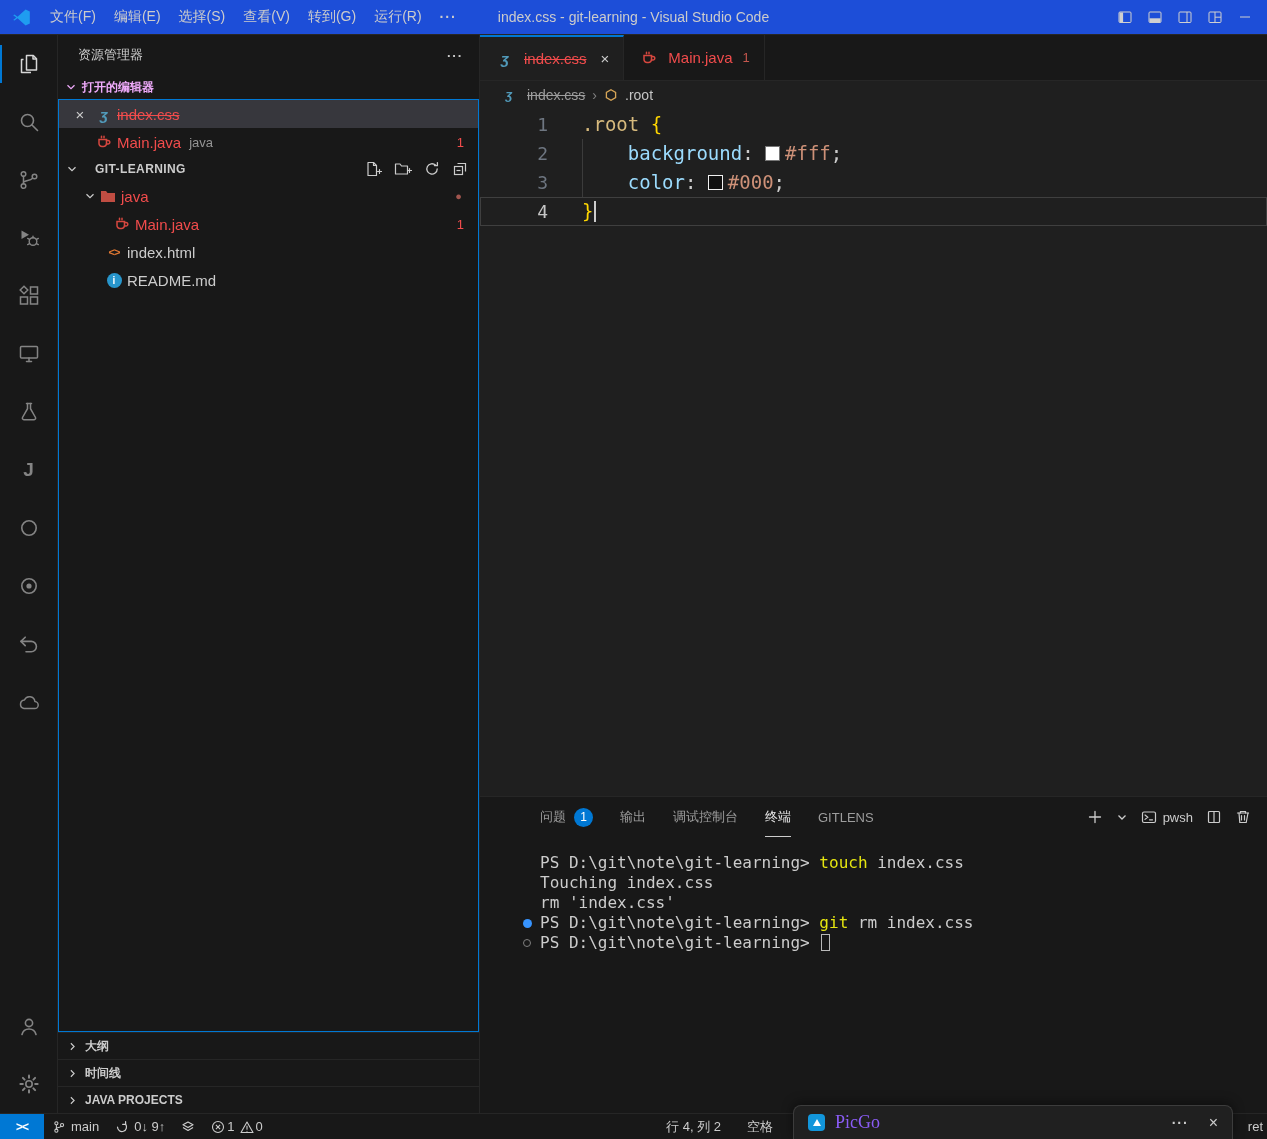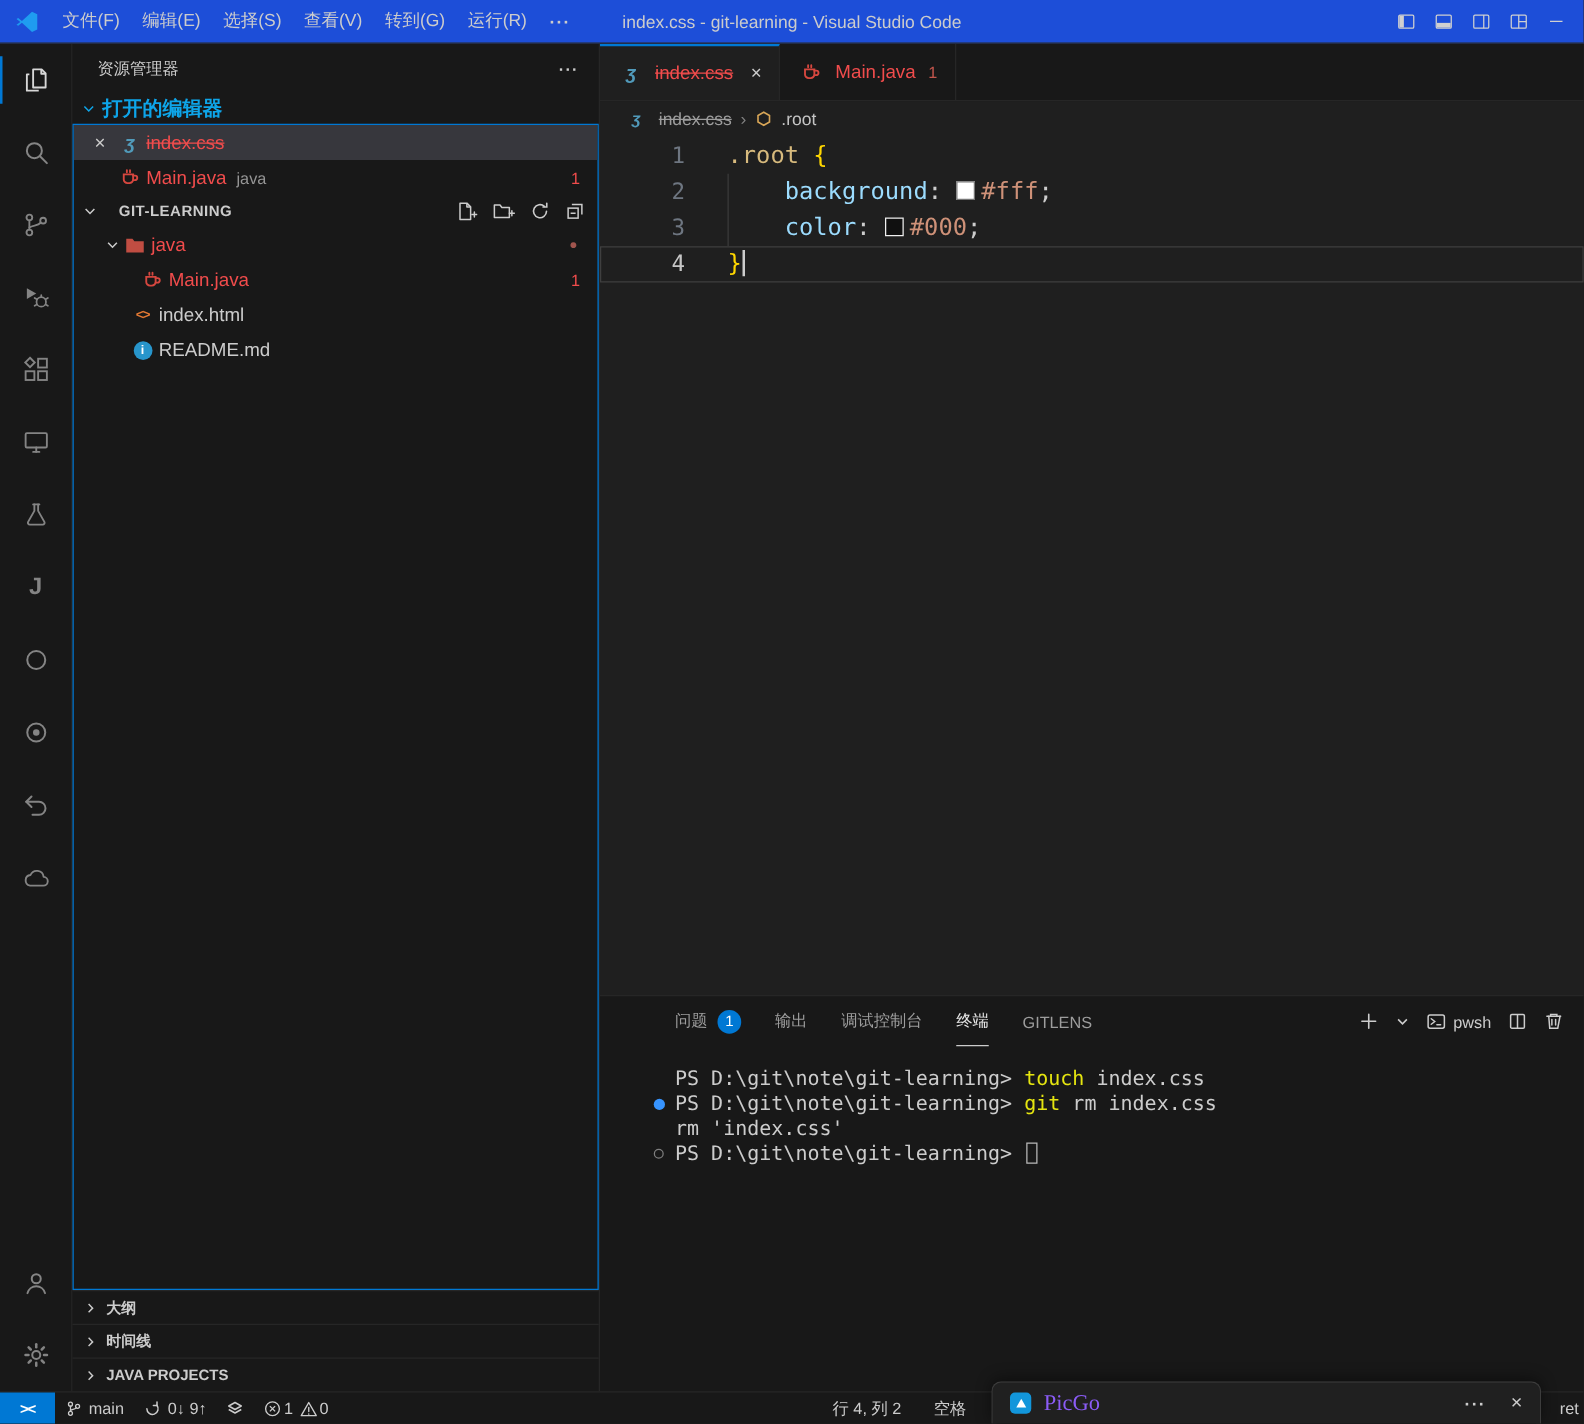--- a/index.html
+++ b/index.html
@@ -32,21 +32,21 @@
   .ab-letter { font-size: 19px; font-weight: 700; }
   .ab-bottom { margin-top: auto; }
 
   
   .sidebar { width: 422px; background: #181818; border-right: 1px solid #262626;
     display: flex; flex-direction: column; }
   .pane-header { height: 40px; flex: none; display: flex; align-items: center; justify-content: space-between;
     padding: 0 16px 0 20px; font-size: 13px; color: #cccccc; }
   .more-dots { font-weight: 700; letter-spacing: 1px; color: #cccccc; }
   .oe-header { height: 24px; flex: none; display: flex; align-items: center; gap: 4px; padding: 0 6px;
-    font-size: 16px; font-weight: 700; color: #0ea5e9; }
+    font-size: 12px; font-weight: 700; color: #f0abfc; }
   .focus-region { flex: 1; border: 1px solid #0078d4; display: flex; flex-direction: column; overflow: hidden; }
 
   .row { height: 28px; flex: none; display: flex; align-items: center; font-size: 15px; color: #cccccc; }
   .oe-row { padding-left: 8px; }
   .oe-row.selected { background: #37373d; }
   .close-slot { width: 26px; text-align: center; font-size: 15px; color: #cccccc; flex: none; }
   .ficon { width: 22px; flex: none; display: flex; align-items: center; justify-content: center; }
   .css-glyph { color: #519aba; font-weight: 700; font-size: 15px; font-style: italic; }
   .html-glyph { color: #e37933; font-weight: 700; font-size: 11px; letter-spacing: -1px; }
   .info-circle { width: 15px; height: 15px; border-radius: 50%; background: #2795cb; color: #fff;
@@ -561,22 +561,23 @@
                 <path d="M5.5 4V2.5h5V4"></path>
                 <path d="M4 4l.8 9.5h6.4L13 4"></path>
                 <path d="M6.5 6.5v4.5M9.5 6.5v4.5"></path>
               </svg>
           </span>
         </div>
       </div>
 
       <div class="terminal">
         <div class="tline"><span>PS D:\git\note\git-learning&gt; </span><span class="t-cmd">touch</span><span> index.css</span></div>
+        <div class="tline"><span>Touching index.css</span></div>
+        <div class="tline"><span>rm 'index.css'</span></div>
         <div class="tline"><span class="deco-dot"></span><span>PS D:\git\note\git-learning&gt; </span><span class="t-cmd">git</span><span> rm index.css</span></div>
-        <div class="tline"><span>rm 'index.css'</span></div>
         <div class="tline"><span class="deco-ring"></span><span>PS D:\git\note\git-learning&gt; </span><span class="t-cursor"></span></div>
       </div>
     </div>
   </div>
 </div>
 
 <div class="statusbar">
   <div class="sb-remote">&gt;&lt;</div>
   <div class="sb-item">
     <svg width="14" height="14" viewBox="0 0 16 16" fill="none" stroke="currentColor" stroke-width="1.2" stroke-linecap="round">

